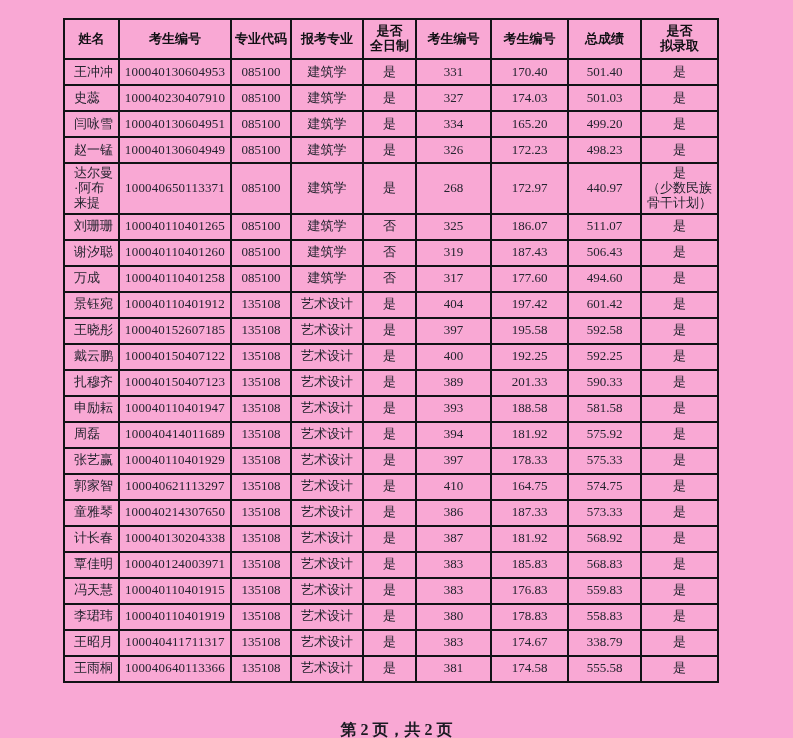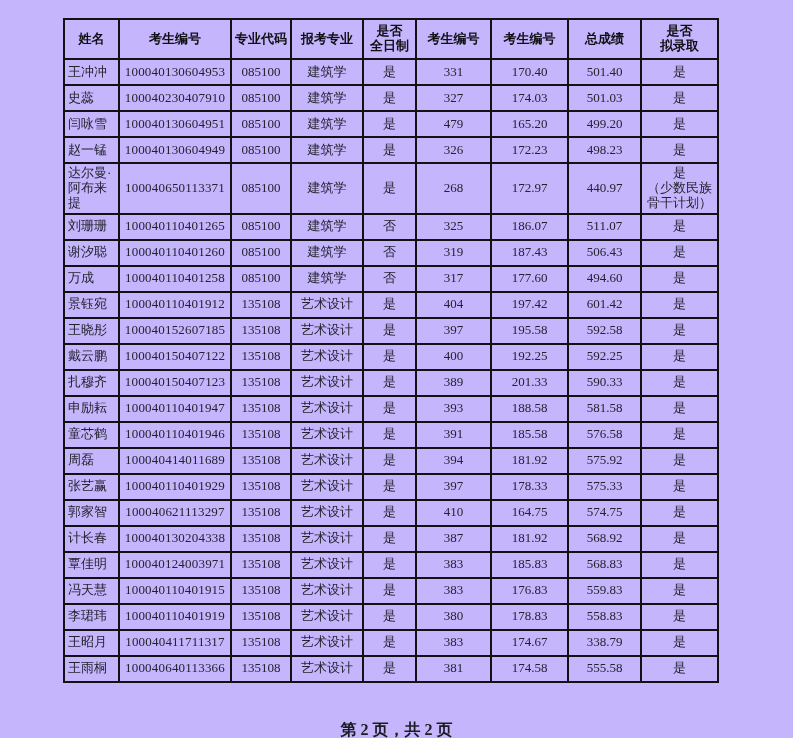--- a/index.html
+++ b/index.html
@@ -4,21 +4,21 @@
 <style>
   html, body {
     margin: 0;
     padding: 0;
     background: #ffffff;
   }
   .page {
     position: relative;
     width: 793px;
     height: 738px;
-    background: #c4b5fd;
+    background: #f9a8d4;
     font-family: "Liberation Serif", "DejaVu Serif", serif;
     color: #1b1b22;
     overflow: hidden;
   }
   table.results-table {
     position: absolute;
     left: 63px;
     top: 18px;
     width: 654px;
     border-collapse: collapse;
@@ -39,21 +39,21 @@
     font-weight: bold;
     height: 34px;
     color: #101014;
   }
   .results-table td {
     height: 20px;
     color: #23232e;
   }
   .results-table td.col-name {
     text-align: left;
-    padding-left: 3px;
+    padding-left: 9px;
     word-break: break-all;
   }
   .results-table td.col-candidate-number {
     letter-spacing: 0.2px;
     text-align: center;
   }
   .footer {
     position: absolute;
     top: 720px;
     left: 0;
@@ -118,21 +118,21 @@
           <td class="col-retest-score">174.03</td>
           <td class="col-total-score">501.03</td>
           <td class="col-admitted">是</td>
         </tr>
         <tr>
           <td class="col-name">闫咏雪</td>
           <td class="col-candidate-number">100040130604951</td>
           <td class="col-major-code">085100</td>
           <td class="col-applied-major">建筑学</td>
           <td class="col-fulltime">是</td>
-          <td class="col-initial-score">479</td>
+          <td class="col-initial-score">334</td>
           <td class="col-retest-score">165.20</td>
           <td class="col-total-score">499.20</td>
           <td class="col-admitted">是</td>
         </tr>
         <tr>
           <td class="col-name">赵一锰</td>
           <td class="col-candidate-number">100040130604949</td>
           <td class="col-major-code">085100</td>
           <td class="col-applied-major">建筑学</td>
           <td class="col-fulltime">是</td>
@@ -236,31 +236,20 @@
           <td class="col-candidate-number">100040110401947</td>
           <td class="col-major-code">135108</td>
           <td class="col-applied-major">艺术设计</td>
           <td class="col-fulltime">是</td>
           <td class="col-initial-score">393</td>
           <td class="col-retest-score">188.58</td>
           <td class="col-total-score">581.58</td>
           <td class="col-admitted">是</td>
         </tr>
         <tr>
-          <td class="col-name">童芯鹤</td>
-          <td class="col-candidate-number">100040110401946</td>
-          <td class="col-major-code">135108</td>
-          <td class="col-applied-major">艺术设计</td>
-          <td class="col-fulltime">是</td>
-          <td class="col-initial-score">391</td>
-          <td class="col-retest-score">185.58</td>
-          <td class="col-total-score">576.58</td>
-          <td class="col-admitted">是</td>
-        </tr>
-        <tr>
           <td class="col-name">周磊</td>
           <td class="col-candidate-number">100040414011689</td>
           <td class="col-major-code">135108</td>
           <td class="col-applied-major">艺术设计</td>
           <td class="col-fulltime">是</td>
           <td class="col-initial-score">394</td>
           <td class="col-retest-score">181.92</td>
           <td class="col-total-score">575.92</td>
           <td class="col-admitted">是</td>
         </tr>
@@ -280,20 +269,31 @@
           <td class="col-candidate-number">100040621113297</td>
           <td class="col-major-code">135108</td>
           <td class="col-applied-major">艺术设计</td>
           <td class="col-fulltime">是</td>
           <td class="col-initial-score">410</td>
           <td class="col-retest-score">164.75</td>
           <td class="col-total-score">574.75</td>
           <td class="col-admitted">是</td>
         </tr>
         <tr>
+          <td class="col-name">童雅琴</td>
+          <td class="col-candidate-number">100040214307650</td>
+          <td class="col-major-code">135108</td>
+          <td class="col-applied-major">艺术设计</td>
+          <td class="col-fulltime">是</td>
+          <td class="col-initial-score">386</td>
+          <td class="col-retest-score">187.33</td>
+          <td class="col-total-score">573.33</td>
+          <td class="col-admitted">是</td>
+        </tr>
+        <tr>
           <td class="col-name">计长春</td>
           <td class="col-candidate-number">100040130204338</td>
           <td class="col-major-code">135108</td>
           <td class="col-applied-major">艺术设计</td>
           <td class="col-fulltime">是</td>
           <td class="col-initial-score">387</td>
           <td class="col-retest-score">181.92</td>
           <td class="col-total-score">568.92</td>
           <td class="col-admitted">是</td>
         </tr>

